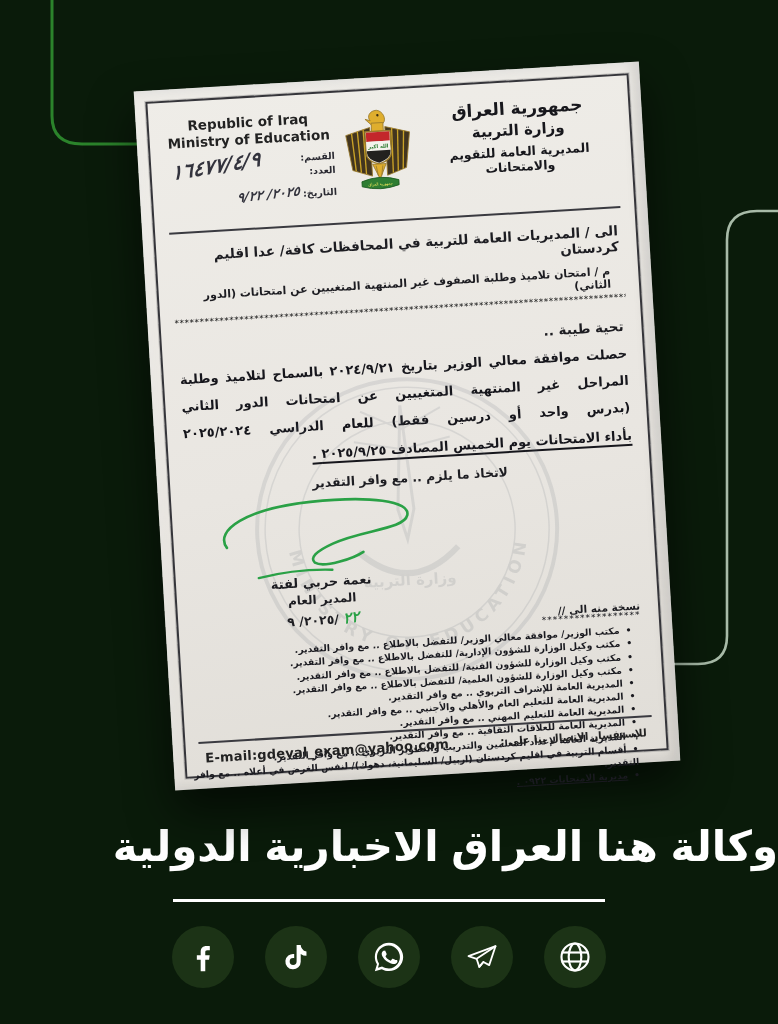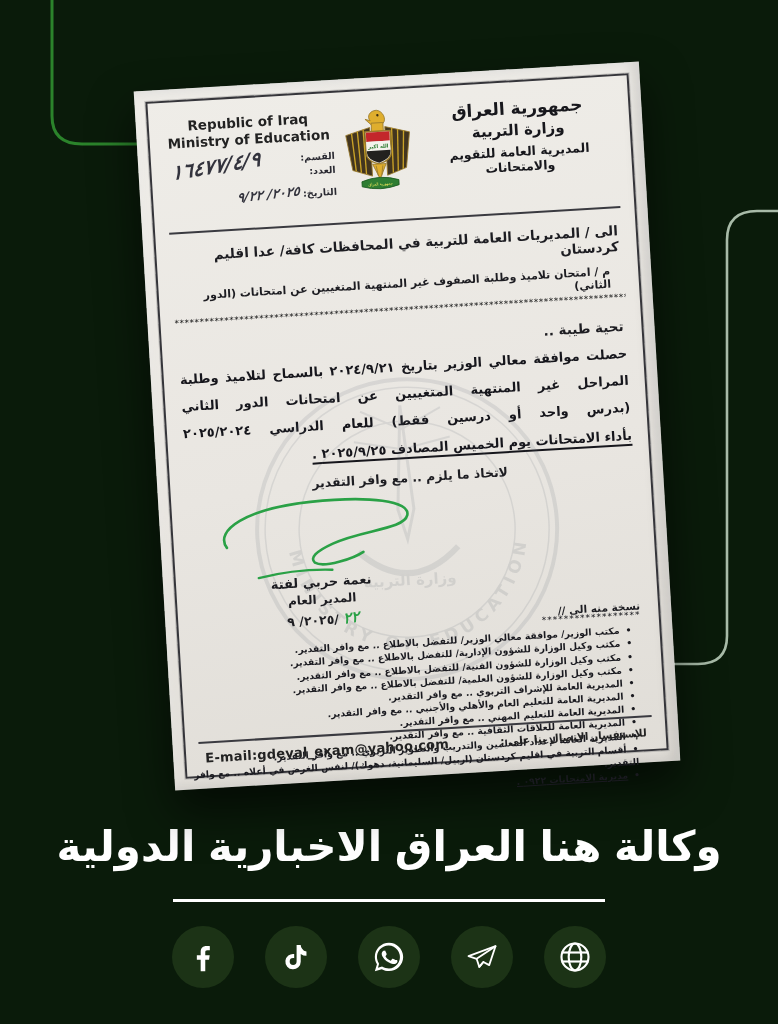--- a/index.html
+++ b/index.html
@@ -75,21 +75,21 @@
   .copies li:last-child span{text-decoration:underline;}
   
   .doc-footer{
     position:absolute;left:13px;right:13px;bottom:10px;
     border-top:2.5px solid #3a3a40;padding:7px 6px 0 6px;
     display:flex;justify-content:space-between;align-items:center;
   }
   .email{font-weight:bold;font-size:13px;color:#222;letter-spacing:.2px;}
   .inquiry{direction:rtl;font-weight:bold;font-size:10.5px;color:#222;}
   
-  .branding{position:absolute;left:0;right:0;top:818px;text-align:center;z-index:1;}
+  .branding{position:absolute;left:0;right:0;top:818px;z-index:1;}
   .agency-name{
     color:#ffffff;font-size:42px;font-weight:800;direction:rtl;
     letter-spacing:-1px;word-spacing:-2px;line-height:1.4;
   }
   .brand-rule{width:432px;height:3.5px;background:#ffffff;border:none;margin:22px auto 0 auto;}
   .social-row{display:flex;justify-content:center;gap:31px;margin-top:24px;}
   .social-circle{
     width:62px;height:62px;border-radius:50%;background:#1c3316;
     display:flex;align-items:center;justify-content:center;
   }

